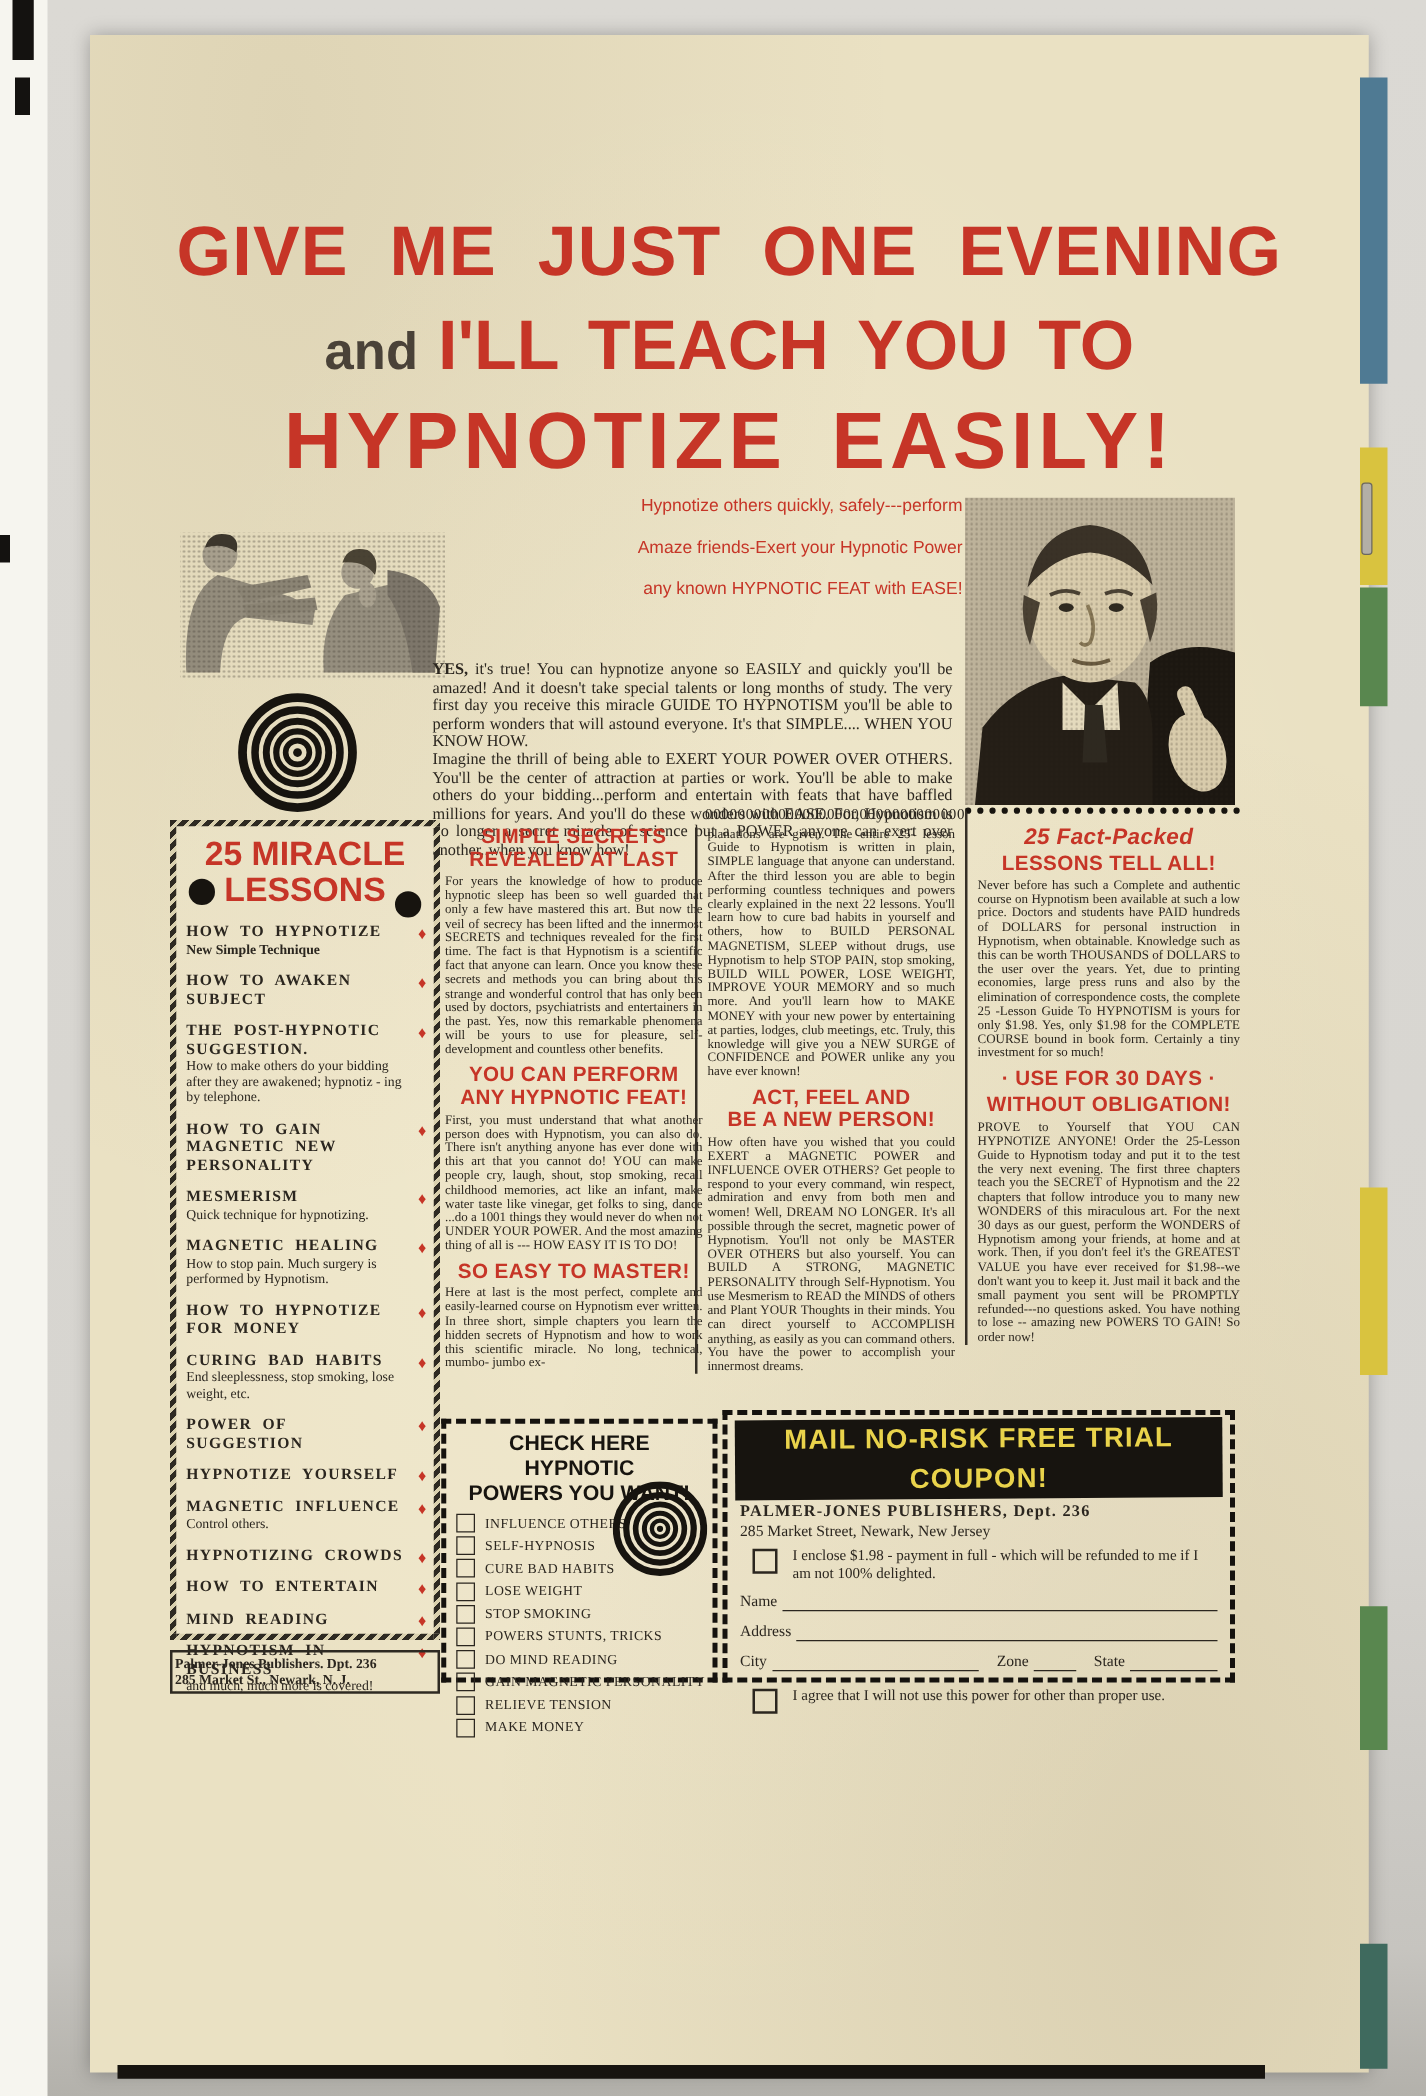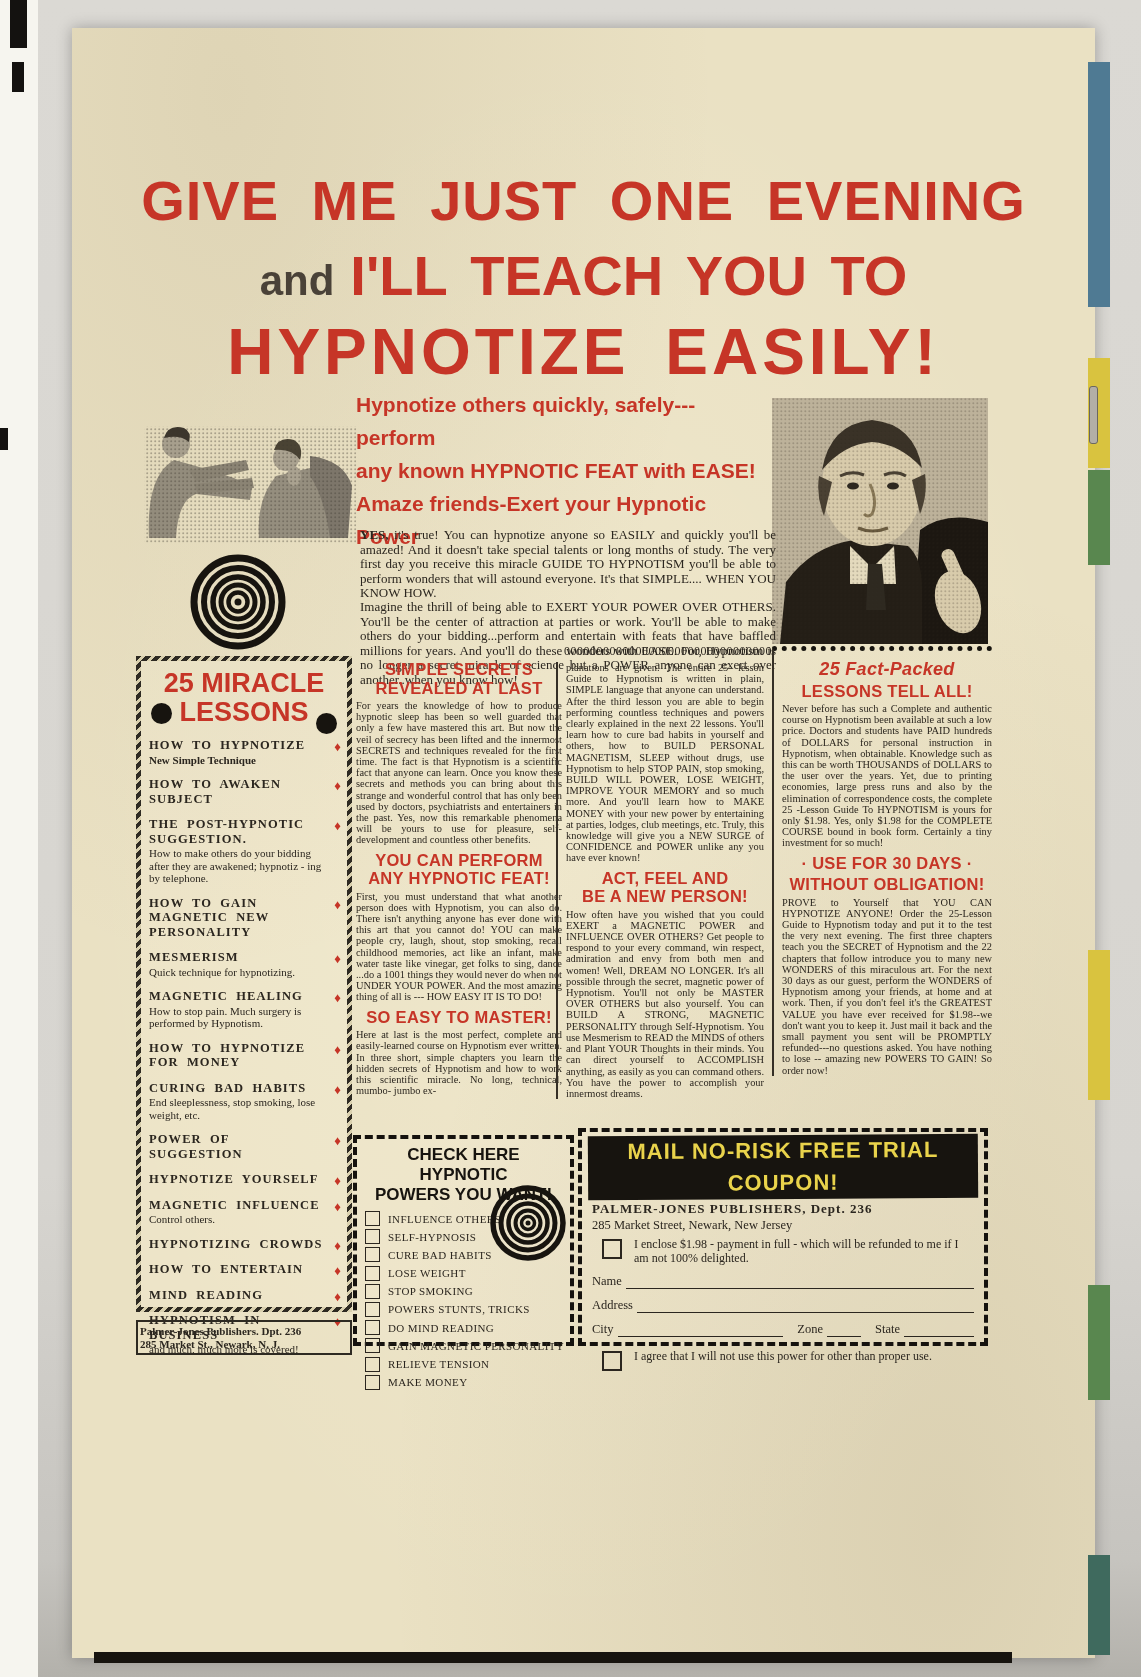--- a/index.html
+++ b/index.html
@@ -24,25 +24,25 @@
     box-shadow:0 0 14px rgba(0,0,0,.28);
   }
   .strip{width:22px;left:1088px;}
   
   .hl{width:100%;text-align:center;font-family:"Liberation Sans",sans-serif;font-weight:800;color:#c63527;}
   .hl1{top:138px;font-size:56px;line-height:70px;word-spacing:16px;letter-spacing:1px;}
   .hl2{top:212px;font-size:56px;line-height:72px;word-spacing:8px;}
   .hl2 .and{font-size:42px;color:#4a4238;margin-right:16px;}
   .hl3{top:286px;font-size:64px;line-height:76px;letter-spacing:4px;word-spacing:14px;}
   
-  .subhead{left:284px;top:360px;width:414px;text-align:left;
-    font-family:"Liberation Sans",sans-serif;font-weight:700;color:#c63527;
-    font-size:21px;line-height:33px;}
-  
-  .intro{left:288px;width:416px;font-size:13px;line-height:14.6px;color:#2b261f;text-align:justify;}
+  .subhead{left:284px;top:360px;width:414px;text-align:right;
+    font-family:"Liberation Sans",sans-serif;font-weight:400;color:#c63527;
+    font-size:14px;line-height:33px;}
+  
+  .intro{left:274px;width:416px;font-size:13px;line-height:14.6px;color:#2b261f;text-align:justify;}
   .lead{font-weight:700;}
   
   .colbody{font-size:10.4px;line-height:11.2px;color:#2b261f;text-align:justify;}
   .rh{font-family:"Liberation Sans",sans-serif;font-weight:800;color:#c63527;text-align:center;
       font-size:16.5px;line-height:18.5px;letter-spacing:.3px;margin:5px 0 3px 0;}
   .rh.it{font-style:italic;font-size:18px;}
   
   .lessons-box{left:64px;top:628px;width:216px;height:656px;
     border:5px solid #2e2a22;
     border-image:repeating-linear-gradient(135deg,#2e2a22 0 4px,#d9d0ae 4px 7px) 5;
@@ -123,22 +123,22 @@
       <circle cx="152" cy="42" r="13" fill="#aaa290"></circle>
       <path d="M140 34 Q144 20 160 24 Q170 30 166 44 Q158 32 140 34 Z" fill="#4a4334"></path>
       <ellipse cx="160" cy="60" rx="7" ry="10" fill="#aaa290"></ellipse>
       <path d="M176 40 Q210 44 218 70 L214 122 L196 122 Q190 80 176 60 Z" fill="#7d766a"></path>
       <rect x="10" y="10" width="212" height="118" fill="url(#ht2)"></rect>
     </svg>
   </div>
 
   <div class="abs subhead">
     <div>Hypnotize others quickly, safely---perform</div>
+    <div>Amaze friends-Exert your Hypnotic Power</div>
     <div>any known HYPNOTIC FEAT with EASE!</div>
-    <div>Amaze friends-Exert your Hypnotic Power</div>
   </div>
 
   <div class="abs" style="left:700px;top:370px;width:216px;height:246px;">
     <svg width="216" height="246" viewBox="0 0 216 246">
       <defs>
         <pattern id="ht" width="4" height="4" patternUnits="userSpaceOnUse">
           <circle cx="1.3" cy="1.3" r="1" fill="rgba(45,38,28,.22)"></circle>
         </pattern>
       </defs>
       <rect width="216" height="246" fill="#bdb29a"></rect>

